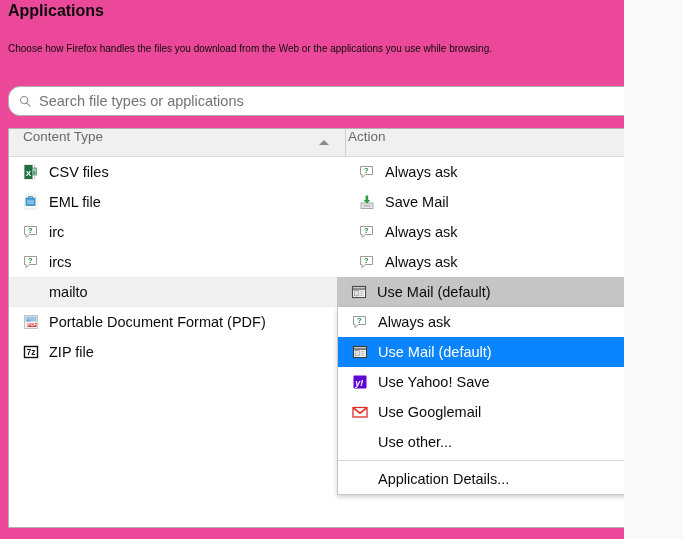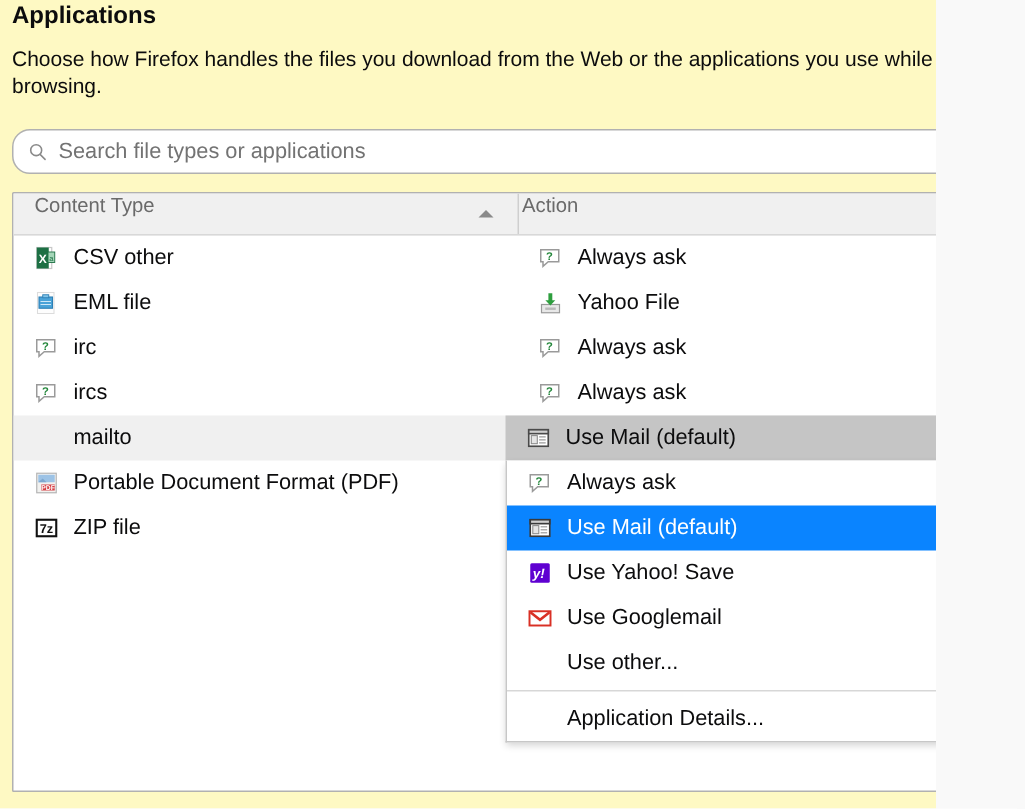--- a/index.html
+++ b/index.html
@@ -5,41 +5,41 @@
   html, body {
     margin: 0;
     padding: 0;
     background: #f9f9f9;
     font-family: "Liberation Sans", sans-serif;
   }
   #root {
     position: relative;
     width: 624px;
     height: 539px;
-    background: #fef9c3;
+    background: #ec4899;
     overflow: hidden;
   }
 
   
   .page-title {
     position: absolute;
     left: 8px;
     top: 2px;
     font-size: 16px;
     font-weight: bold;
     color: #0c0c0d;
     letter-spacing: 0;
   }
   .page-desc {
     position: absolute;
     left: 8px;
     top: 30px;
     width: 662px;
-    font-size: 14px;
-    line-height: 18px;
+    font-size: 10px;
+    line-height: 38px;
     color: #0c0c0d;
   }
 
   
   .search-box {
     position: absolute;
     left: 8px;
     top: 86px;
     width: 665px;
     height: 30px;
@@ -228,21 +228,21 @@
 
       <div class="row">
         <div class="cell-type">
           <svg class="ico" viewBox="0 0 16 16">
             <rect x="1.5" y="1" width="10" height="14" fill="#ffffff" stroke="#c8c8c8" stroke-width="0.8"></rect>
             <rect x="1.5" y="1" width="8" height="14" fill="#1d7044"></rect>
             <text x="5.5" y="11.5" font-size="8" font-family="Liberation Sans, sans-serif" fill="#ffffff" text-anchor="middle" font-weight="bold">X</text>
             <rect x="9" y="4" width="4.5" height="7" fill="#a4d6b8" stroke="#1d7044" stroke-width="0.6"></rect>
             <text x="11.2" y="10" font-size="5" font-family="Liberation Sans, sans-serif" fill="#1d7044" text-anchor="middle">a</text>
           </svg>
-          <span>CSV other</span>
+          <span>CSV files</span>
         </div>
         <div class="cell-action">
           <svg class="ico" viewBox="0 0 16 16">
             <path d="M1.5 2.5h12v8h-7l-3.5 3v-3h-1.5z" fill="#ffffff" stroke="#9a9a9a" stroke-width="1"></path>
             <text x="7.3" y="9" font-size="7.5" font-family="Liberation Sans, sans-serif" fill="#22863a" text-anchor="middle" font-weight="bold">?</text>
           </svg>
           <span>Always ask</span>
         </div>
       </div>
 
@@ -257,21 +257,21 @@
           </svg>
           <span>EML file</span>
         </div>
         <div class="cell-action">
           <svg class="ico" viewBox="0 0 16 16">
             <rect x="2" y="9" width="12" height="5.5" fill="#e8e8e8" stroke="#9a9a9a" stroke-width="0.8"></rect>
             <rect x="4.5" y="11" width="7" height="1.6" fill="#b9b9b9"></rect>
             <path d="M7.9 1.5v5.2" stroke="#2e9e3e" stroke-width="2.6" stroke-linecap="butt"></path>
             <path d="M4.6 6.1h6.6l-3.3 3.6z" fill="#2e9e3e"></path>
           </svg>
-          <span>Yahoo File</span>
+          <span>Save Mail</span>
         </div>
       </div>
 
       <div class="row">
         <div class="cell-type">
           <svg class="ico" viewBox="0 0 16 16">
             <path d="M1.5 2.5h12v8h-7l-3.5 3v-3h-1.5z" fill="#ffffff" stroke="#9a9a9a" stroke-width="1"></path>
             <text x="7.3" y="9" font-size="7.5" font-family="Liberation Sans, sans-serif" fill="#22863a" text-anchor="middle" font-weight="bold">?</text>
           </svg>
           <span>irc</span>

